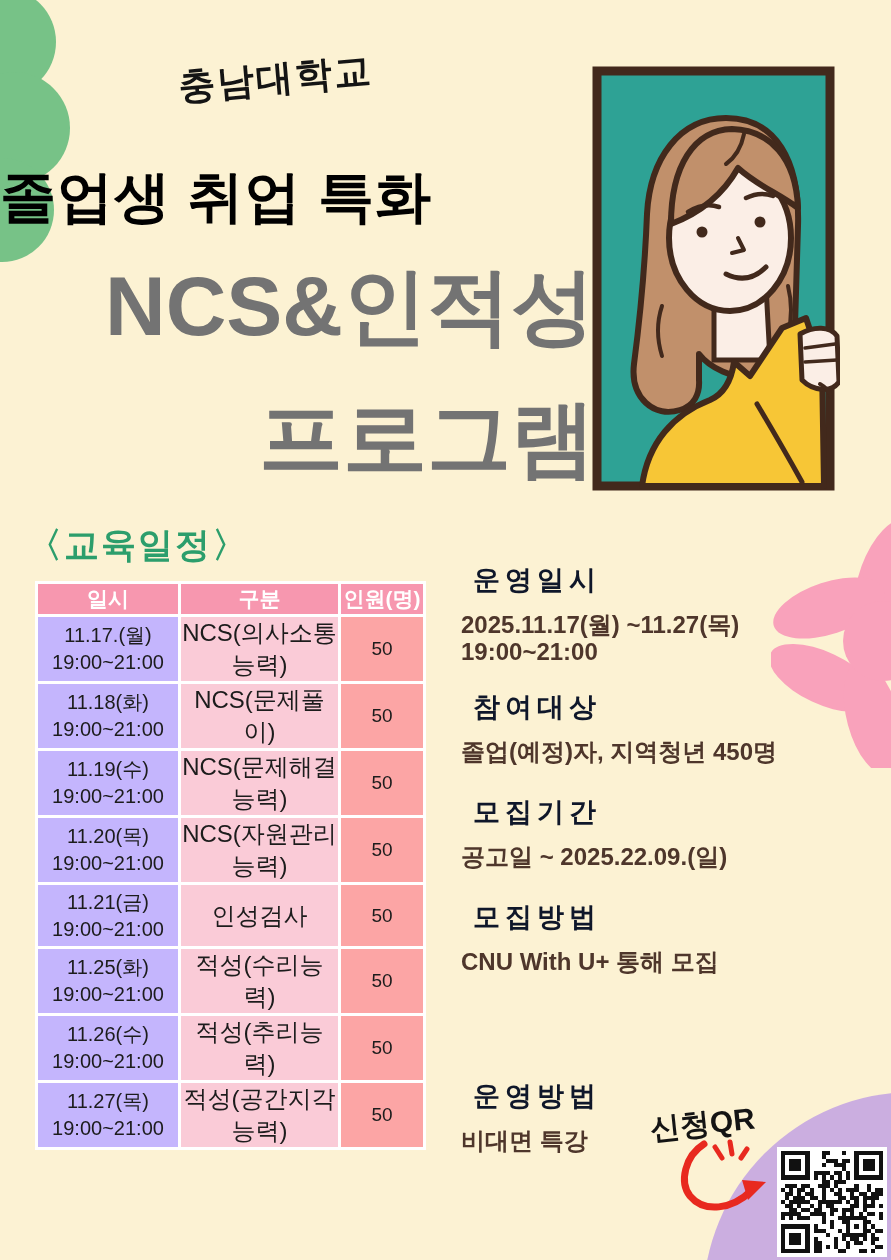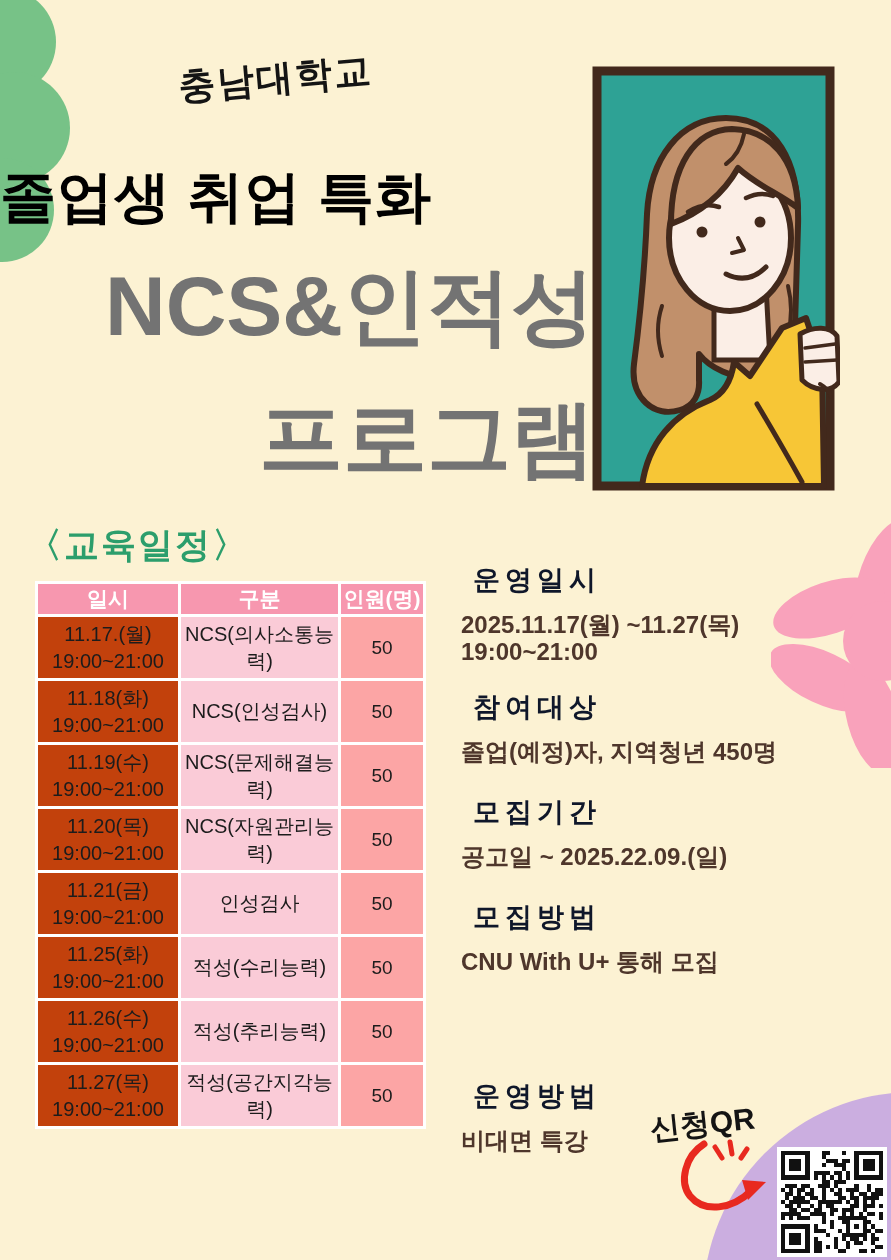--- a/index.html
+++ b/index.html
@@ -21,22 +21,22 @@
   .title1{top:250px;}
   .title2{top:382px;}
 
   
   .edu-heading{left:27px;top:522px;font-size:35px;font-weight:800;color:#2C9E6C;letter-spacing:2px;}
   .table-wrap{left:35px;top:581px;width:388px;}
   table.schedule{border-collapse:collapse;width:388px;table-layout:fixed;}
   table.schedule th,table.schedule td{border:3px solid #fff;text-align:center;vertical-align:middle;padding:0;}
   table.schedule th{background:#F797AF;color:#fff;font-size:21px;font-weight:bold;height:30px;}
   table.schedule td{height:61px;color:#1c1c1c;}
-  td.date-cell{background:#c2410c;font-size:20px;line-height:1.35;margin-left:36px;}
-  td.cat-cell{background:#FACBD7;font-size:20px;}
+  td.date-cell{background:#c4b5fd;font-size:20px;line-height:1.35;margin-left:36px;}
+  td.cat-cell{background:#FACBD7;font-size:24px;}
   td.cnt-cell{background:#fca5a5;font-size:19px;}
 
   
   .section{left:461px;width:430px;}
   .section-h{font-size:27px;font-weight:700;color:#0f172a;letter-spacing:5px;padding-left:4px;white-space:nowrap;margin-left:8px;}
   .section-b{font-size:24px;font-weight:800;color:#4E362B;line-height:1.14;margin-top:13px;white-space:nowrap;}
   .section-b.small{font-size:26px;}
   .b2:empty{display:none;}
 
   
@@ -134,21 +134,21 @@
               <div>19:00~21:00</div>
             </td>
           <td class="cat-cell">NCS(의사소통능력)</td>
           <td class="cnt-cell">50</td>
         </tr>
         <tr>
           <td class="date-cell">
               <div>11.18(화)</div>
               <div>19:00~21:00</div>
             </td>
-          <td class="cat-cell">NCS(인성검사)</td>
+          <td class="cat-cell">NCS(문제풀이)</td>
           <td class="cnt-cell">50</td>
         </tr>
         <tr>
           <td class="date-cell">
               <div>11.19(수)</div>
               <div>19:00~21:00</div>
             </td>
           <td class="cat-cell">NCS(문제해결능력)</td>
           <td class="cnt-cell">50</td>
         </tr>

